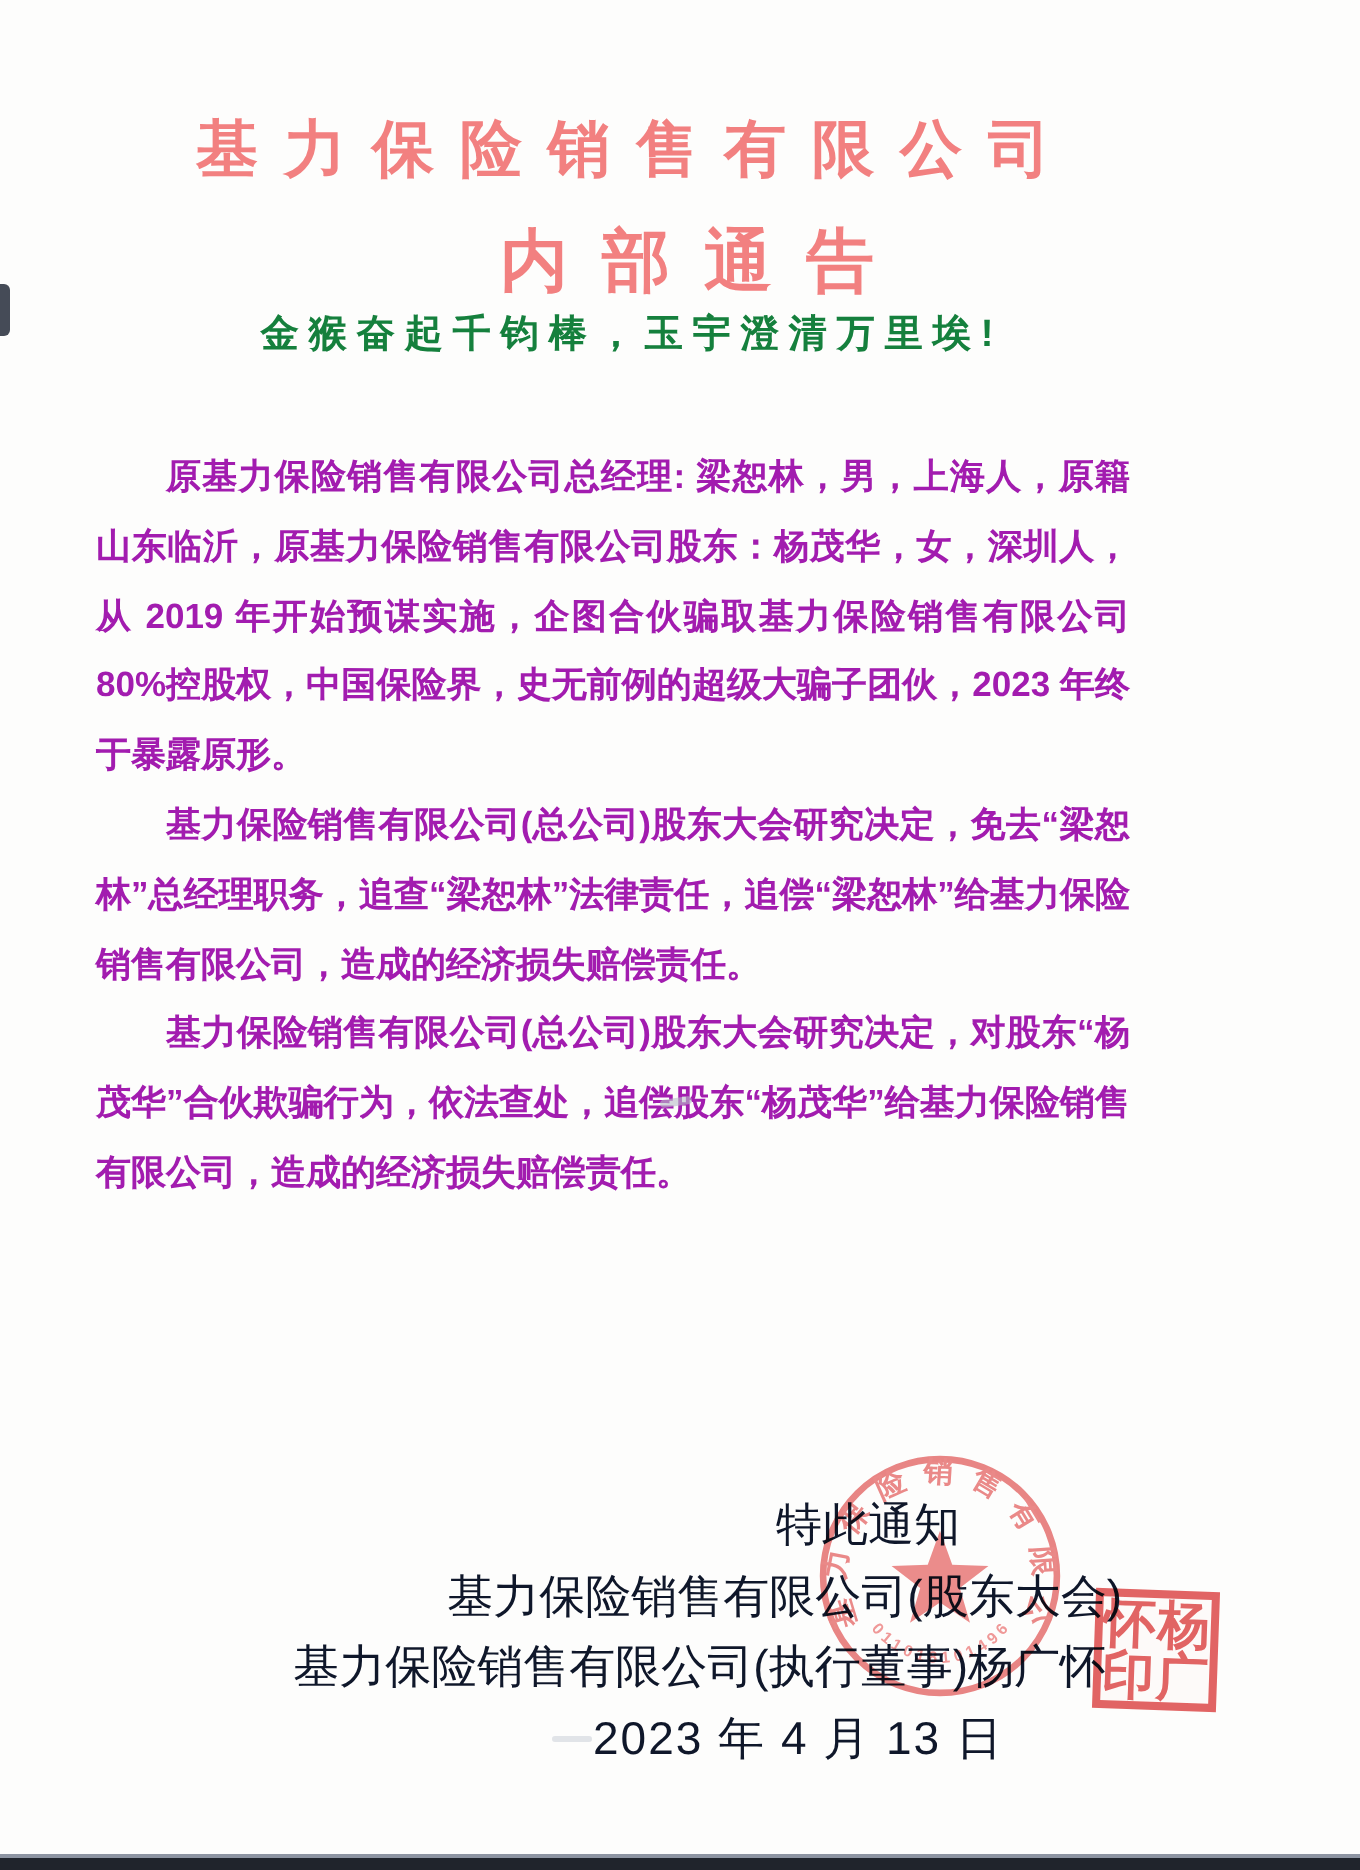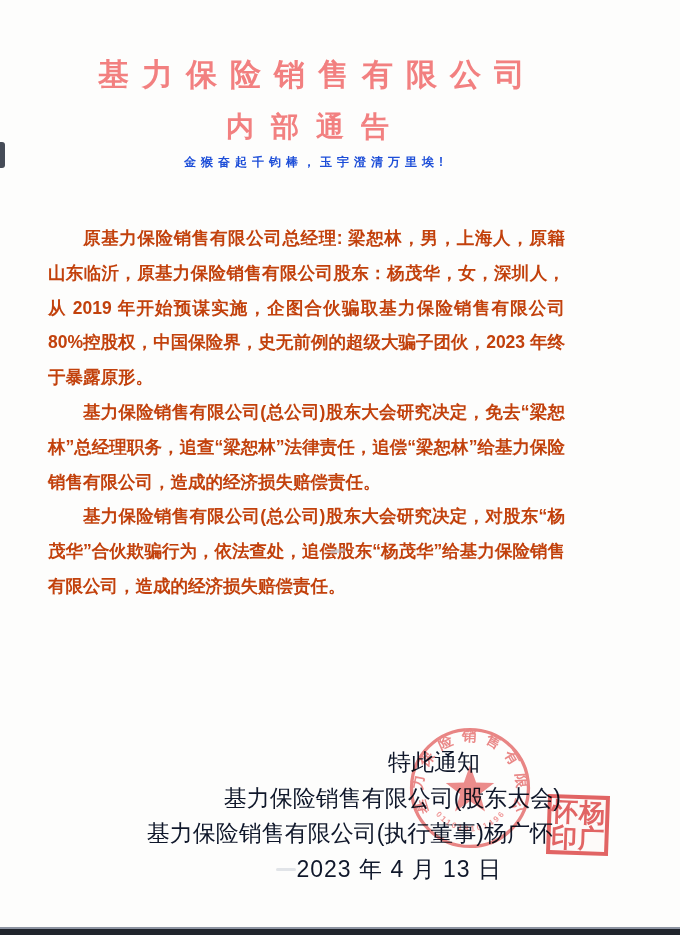--- a/index.html
+++ b/index.html
@@ -18,40 +18,41 @@
   .doc-title {
     position:absolute; top:54px; left:0; width:636px;
     text-align:center;
     font-size:31px; font-weight:bold;
     letter-spacing:13px;
     color:#f28080;
   }
   .doc-subtitle {
     position:absolute; top:108px; left:0; width:632px;
     text-align:center;
-    font-size:28px; font-weight:bold;
+    font-size:34px; font-weight:bold;
     letter-spacing:17px;
     color:#f28080;
+    padding-left:36px;
   }
   
   .slogan {
     position:absolute; left:0; width:632px;
     text-align:center;
-    font-size:12px; font-weight:bold;
+    font-size:19px; font-weight:bold;
     letter-spacing:5px;
-    color:#1d4ed8;
+    color:#15803d;
   }
   .slogan-1 { top:154px; }
   .slogan-2 { top:191px; }
   
   .body-text {
     position:absolute; top:221px; left:48px; width:517px;
     font-size:17.5px; line-height:34.8px;
     font-weight:bold;
-    color:#c2410c;
+    color:#a21caf;
     text-align:justify;
   }
   .body-text p { margin:0; text-indent:2em; }
   
   .sign-block {
     position:absolute; top:745px; left:48px; width:517px;
     font-size:23px; line-height:35.5px;
     font-weight:normal;
     color:#0f172a;
     text-align:right;

